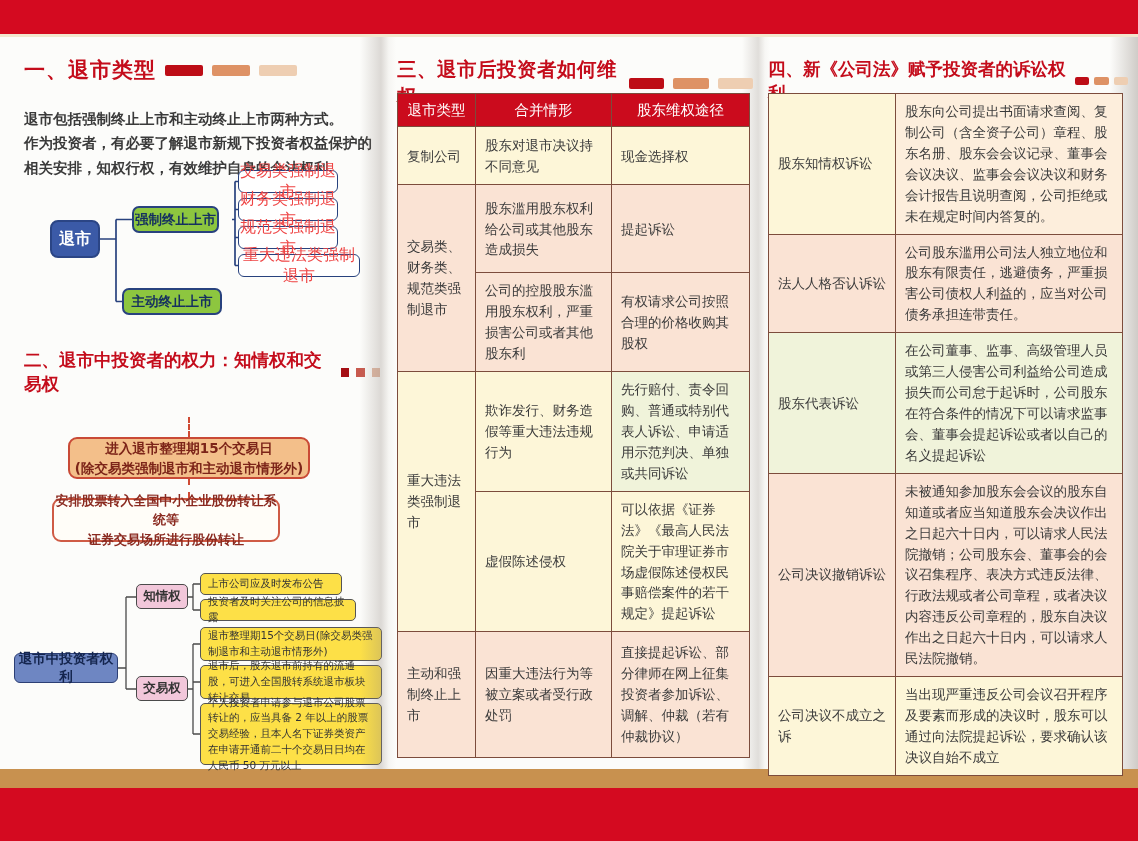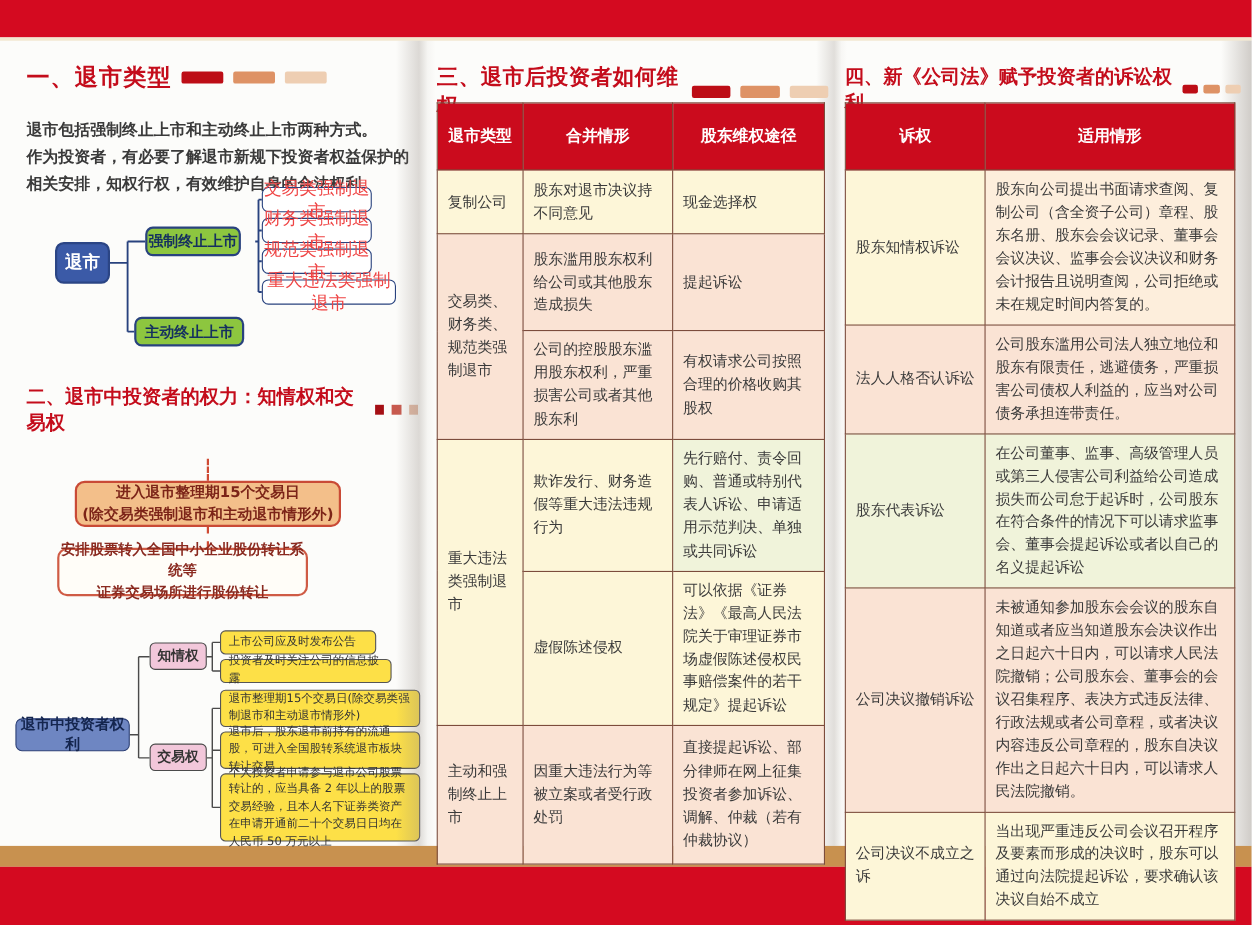--- a/index.html
+++ b/index.html
@@ -53,21 +53,21 @@
          text-align:center;font-size:13.5px;font-weight:600;color:#8a2a20;box-sizing:border-box;line-height:1.5;}
   .fb1{background:#fdf0e2;border:2px solid #e08a6a;}
   .fb2{background:#f3bf8a;border:2px solid #c94a36;color:#7c2418;}
   .fb3{background:#fffdf8;border:2px solid #cf5b45;}
   .dashline{position:absolute;width:0;border-left:2.5px dashed #cf4a33;}
   
   table{border-collapse:collapse;table-layout:fixed;}
   .datatable{border:1.5px solid var(--border_brown);}
   .datatable th,.datatable td{border:1px solid var(--border_brown);padding:7px 9px;vertical-align:middle;
        font-size:13.5px;line-height:1.55;color:#3b3b3b;word-break:break-all;}
-  .datatable th{background:var(--header_red);color:#fff;font-size:14.5px;font-weight:bold;text-align:center;padding:19px 4px;}
+  .datatable th{background:var(--header_red);color:#fff;font-size:14.5px;font-weight:normal;text-align:center;padding:5px 4px;}
   .row-cream td{background:var(--cream);}
   .row-peach td{background:var(--peach);}
   .row-green td{background:var(--green_cream);}
   td.cell-green{background:var(--green_cream) !important;}
   td.cell-warm{background:#fdeedc !important;}
   svg.connectors{position:absolute;left:0;top:0;}
 </style>
 </head>
 <body>
 
@@ -189,24 +189,20 @@
     <span class="dash d2 sm"></span>
     <span class="dash d3 sm"></span>
   </div>
 
   <table class="abs datatable" style="left:768px;top:93px;width:354px;">
     <colgroup>
         <col style="width:127px">
         <col style="width:227px">
       </colgroup>
     <tbody>
-        <tr style="height:34px">
-      <th>诉权</th>
-      <th>适用情形</th>
-    </tr>
     <tr class="row-cream" style="height:128px">
       <td>股东知情权诉讼</td>
       <td class="cell-warm">股东向公司提出书面请求查阅、复制公司（含全资子公司）章程、股东名册、股东会会议记录、董事会会议决议、监事会会议决议和财务会计报告且说明查阅，公司拒绝或未在规定时间内答复的。</td>
     </tr>
     <tr class="row-peach" style="height:84px">
       <td>法人人格否认诉讼</td>
       <td>公司股东滥用公司法人独立地位和股东有限责任，逃避债务，严重损害公司债权人利益的，应当对公司债务承担连带责任。</td>
     </tr>
     <tr class="row-green" style="height:132px">
       <td>股东代表诉讼</td>

